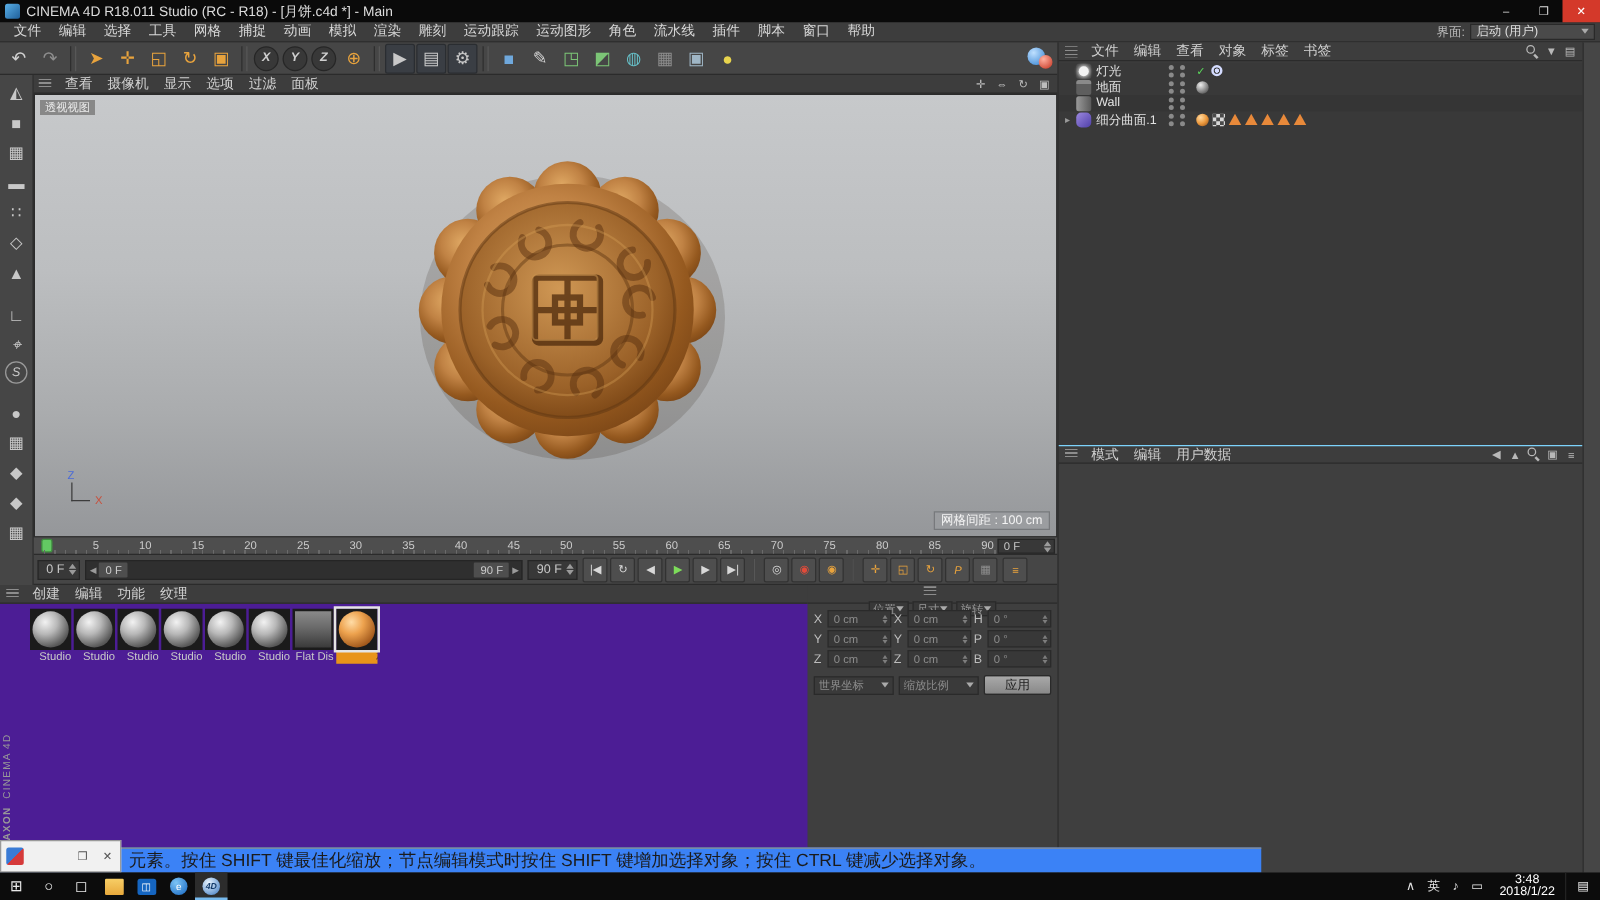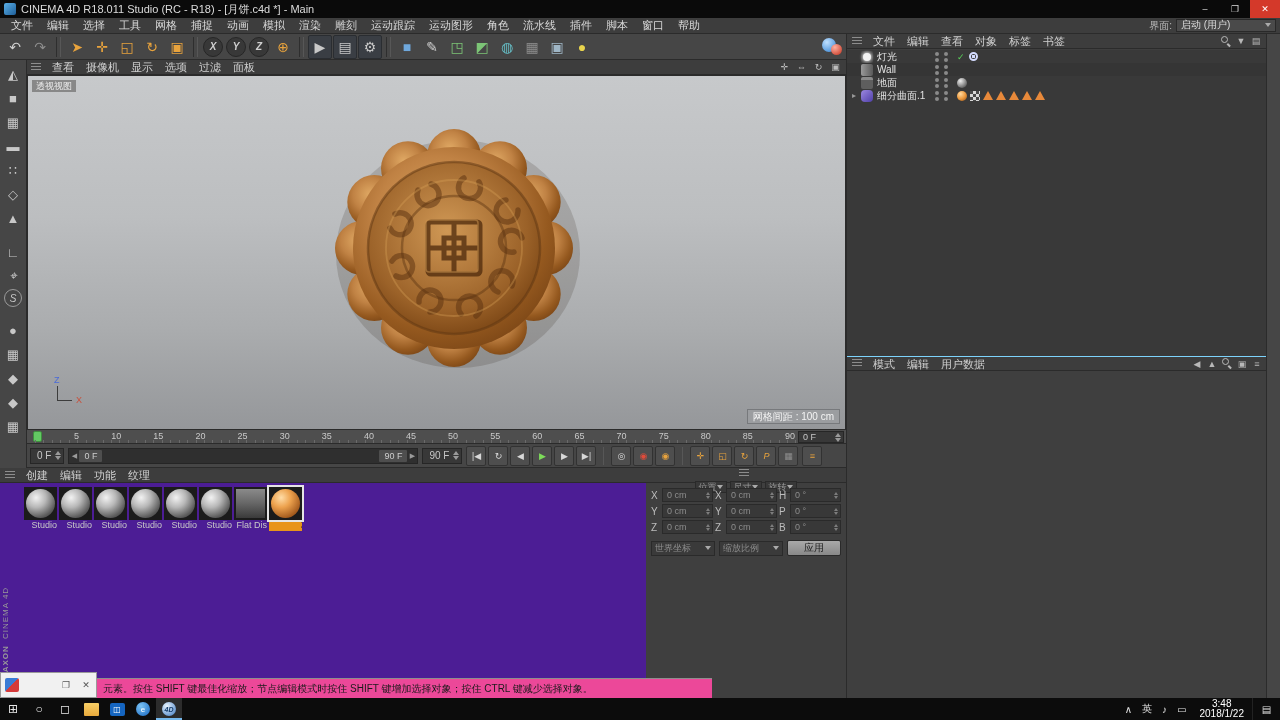--- a/index.html
+++ b/index.html
@@ -149,21 +149,21 @@
 .otag.checker{background:repeating-conic-gradient(#d8d8d8 0% 25%,#4a4a4a 0% 50%) 0 0/6px 6px;}
 .otag.tri{width:0;height:0;border-left:5px solid transparent;border-right:5px solid transparent;border-bottom:9px solid #e8893a;background:none;}
 .am-bar{position:absolute;left:0;top:322px;width:420px;height:16px;}
 .am-body{position:absolute;left:0;top:338px;width:420px;height:326px;background:#3f3f3f;}
 
 
 .rightstrip{position:absolute;left:1266px;top:34px;width:14px;height:664px;background:#464646;border-left:1px solid #2b2b2b;}
 .rs-icon{width:9px;height:9px;margin:5px auto 0;background:linear-gradient(180deg,#909090,#666);}
 
 
-.statusbar{position:absolute;left:0;top:678px;width:712px;height:20px;background:#ec4899;border-top:1px solid #8d8d8d;color:#1b1b1b;font-size:10px;display:flex;align-items:center;padding-left:103px;white-space:nowrap;overflow:hidden;}
+.statusbar{position:absolute;left:0;top:678px;width:1009px;height:20px;background:#3b82f6;border-top:1px solid #8d8d8d;color:#1b1b1b;font-size:14px;display:flex;align-items:center;padding-left:103px;white-space:nowrap;overflow:hidden;}
 
 
 .miniwin{position:absolute;left:0;top:672px;width:97px;height:26px;background:#f1f1f1;border:1px solid #9a9a9a;display:flex;align-items:center;z-index:5;}
 .mw-icon{width:14px;height:14px;margin:0 4px;background:linear-gradient(135deg,#3a7bd5 50%,#d53a3a 50%);border-radius:2px;flex:none;}
 .mw-btn{width:20px;height:24px;display:flex;align-items:center;justify-content:center;color:#555;font-size:9px;}
 .mw-sp{margin-left:auto;}
 
 
 .taskbar{position:absolute;left:0;top:698px;width:1280px;height:22px;background:#0c0c0c;display:flex;align-items:center;z-index:6;}
 .tk{width:26px;height:22px;display:flex;align-items:center;justify-content:center;color:#e8e8e8;font-size:12px;flex:none;}
@@ -789,56 +789,56 @@
             </b>
           </span>
           <span class="otags">
 
           <i class="otag check"></i>
             <i class="otag target"></i>
           </span>
         </div>
 
 
+        <div class="orow">
+          <span class="exp"></span>
+          <span class="oicon floor"></span>
+          <span class="oname">地面</span>
+          <span class="odots">
+            <b>
+              <i></i>
+              <i></i>
+            </b>
+            <b>
+              <i></i>
+              <i></i>
+            </b>
+          </span>
+          <span class="otags">
+
+          <i class="otag sphere"></i>
+          </span>
+        </div>
+
         <div class="orow alt">
           <span class="exp"></span>
           <span class="oicon wall"></span>
           <span class="oname">Wall</span>
           <span class="odots">
             <b>
               <i></i>
               <i></i>
             </b>
             <b>
               <i></i>
               <i></i>
             </b>
           </span>
           <span class="otags">
             
-          </span>
-        </div>
-
-        <div class="orow">
-          <span class="exp"></span>
-          <span class="oicon floor"></span>
-          <span class="oname">地面</span>
-          <span class="odots">
-            <b>
-              <i></i>
-              <i></i>
-            </b>
-            <b>
-              <i></i>
-              <i></i>
-            </b>
-          </span>
-          <span class="otags">
-
-          <i class="otag sphere"></i>
           </span>
         </div>
 
         <div class="orow">
           <span class="exp">▸</span>
           <span class="oicon sds"></span>
           <span class="oname">细分曲面.1</span>
           <span class="odots">
             <b>
               <i></i>

